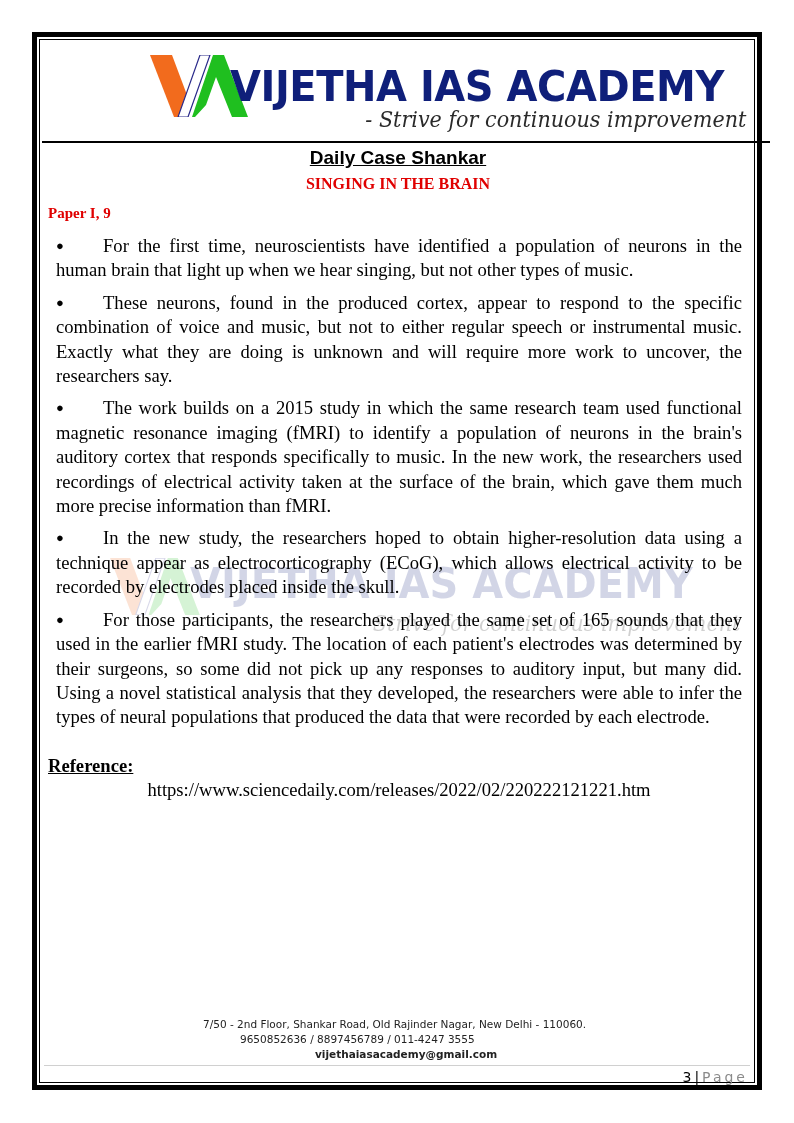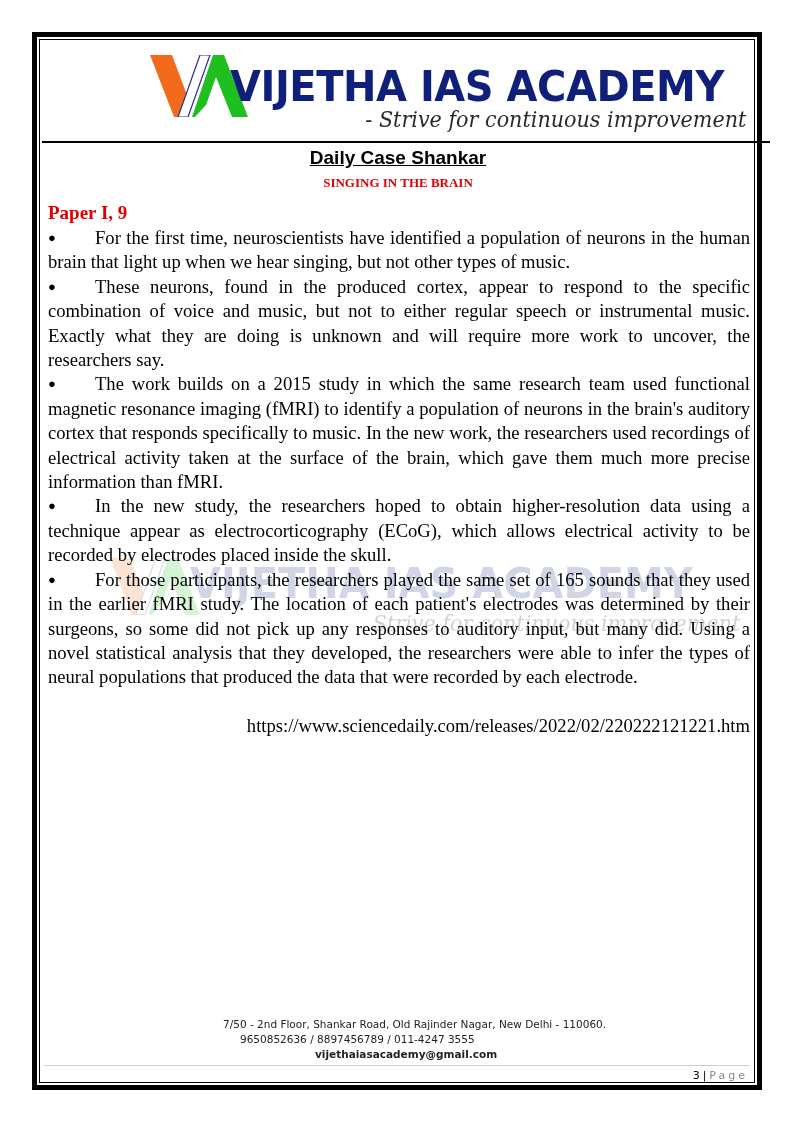--- a/index.html
+++ b/index.html
@@ -98,59 +98,59 @@
       color: #000;
     }
     .case-title {
       position: absolute;
       left: 40px;
       width: 716px;
       top: 175px;
       text-align: center;
       font-family: "Liberation Serif", serif;
       font-weight: bold;
-      font-size: 13px;
+      font-size: 16px;
       color: #e00000;
     }
 
     
     .content {
       position: absolute;
       left: 48px;
       top: 200px;
       width: 702px;
       font-size: 18.6px;
       line-height: 24.4px;
       text-align: justify;
     }
     .paper-label {
       font-weight: bold;
       color: #e00000;
-      font-size: 19px;
+      font-size: 15px;
       line-height: 26px;
     }
     .bullet-para {
-      margin: 0;
+      margin: 8px;
       text-align: justify;
     }
     .bullet-dot {
       display: inline-block;
       width: 47px;
       font-size: 13px;
       vertical-align: 2px;
     }
     .reference-block {
       margin-top: 24px;
     }
     .reference-label {
       font-weight: bold;
       text-decoration: underline;
     }
     .reference-url {
-      text-align: right;
+      text-align: center;
     }
 
     
     .watermark {
       position: absolute;
       left: 110px;
       top: 558px;
       width: 640px;
       height: 90px;
       opacity: 0.18;
@@ -191,37 +191,37 @@
       position: absolute;
       left: 40px;
       width: 716px;
       top: 1017px;
       font-family: "DejaVu Sans", sans-serif;
       font-size: 10.5px;
       color: #222;
       line-height: 15px;
     }
     .footer-line { position: absolute; white-space: nowrap; }
-    .footer-addr { left: 163px; top: 0; margin-left: 20px; }
+    .footer-addr { left: 163px; top: 0; }
     .footer-phone { left: 200px; top: 15px; }
     .footer-email { left: 275px; top: 30px; font-weight: bold; }
     .footer-rule {
       position: absolute;
       left: 44px;
       top: 1065px;
       width: 706px;
       height: 1px;
       background: #d0d0d0;
     }
     .page-number {
       position: absolute;
       right: 46px;
       top: 1069px;
       font-family: "DejaVu Sans", sans-serif;
-      font-size: 11px;
+      font-size: 14px;
       color: #000;
       white-space: nowrap;
     }
     .page-number .sep {
       color: #000;
       margin: 0 3px;
     }
     .page-number .page-word {
       color: #8a8a8a;
       letter-spacing: 3px;
@@ -263,20 +263,21 @@
 <div class="content">
   <div class="paper-label">Paper I, 9</div>
 
   <p class="bullet-para"><span class="bullet-dot">●</span><span>For the first time, neuroscientists have identified a population of neurons in the human brain that light up when we hear singing, but not other types of music.</span></p>
   <p class="bullet-para"><span class="bullet-dot">●</span><span>These neurons, found in the produced cortex, appear to respond to the specific combination of voice and music, but not to either regular speech or instrumental music. Exactly what they are doing is unknown and will require more work to uncover, the researchers say.</span></p>
   <p class="bullet-para"><span class="bullet-dot">●</span><span>The work builds on a 2015 study in which the same research team used functional magnetic resonance imaging (fMRI) to identify a population of neurons in the brain's auditory cortex that responds specifically to music. In the new work, the researchers used recordings of electrical activity taken at the surface of the brain, which gave them much more precise information than fMRI.</span></p>
   <p class="bullet-para"><span class="bullet-dot">●</span><span>In the new study, the researchers hoped to obtain higher-resolution data using a technique appear as electrocorticography (ECoG), which allows electrical activity to be recorded by electrodes placed inside the skull.</span></p>
   <p class="bullet-para"><span class="bullet-dot">●</span><span>For those participants, the researchers played the same set of 165 sounds that they used in the earlier fMRI study. The location of each patient's electrodes was determined by their surgeons, so some did not pick up any responses to auditory input, but many did. Using a novel statistical analysis that they developed, the researchers were able to infer the types of neural populations that produced the data that were recorded by each electrode.</span></p>
 
   <div class="reference-block">
+    <div class="reference-label">Reference:</div>
     <div class="reference-url">https://www.sciencedaily.com/releases/2022/02/220222121221.htm</div>
   </div>
 </div>
 
 <div class="footer">
   <div class="footer-line footer-addr">7/50 - 2nd Floor, Shankar Road, Old Rajinder Nagar, New Delhi - 110060.</div>
   <div class="footer-line footer-phone">9650852636 / 8897456789 / 011-4247 3555</div>
   <div class="footer-line footer-email">vijethaiasacademy@gmail.com</div>
 </div>
 <div class="footer-rule"></div>

